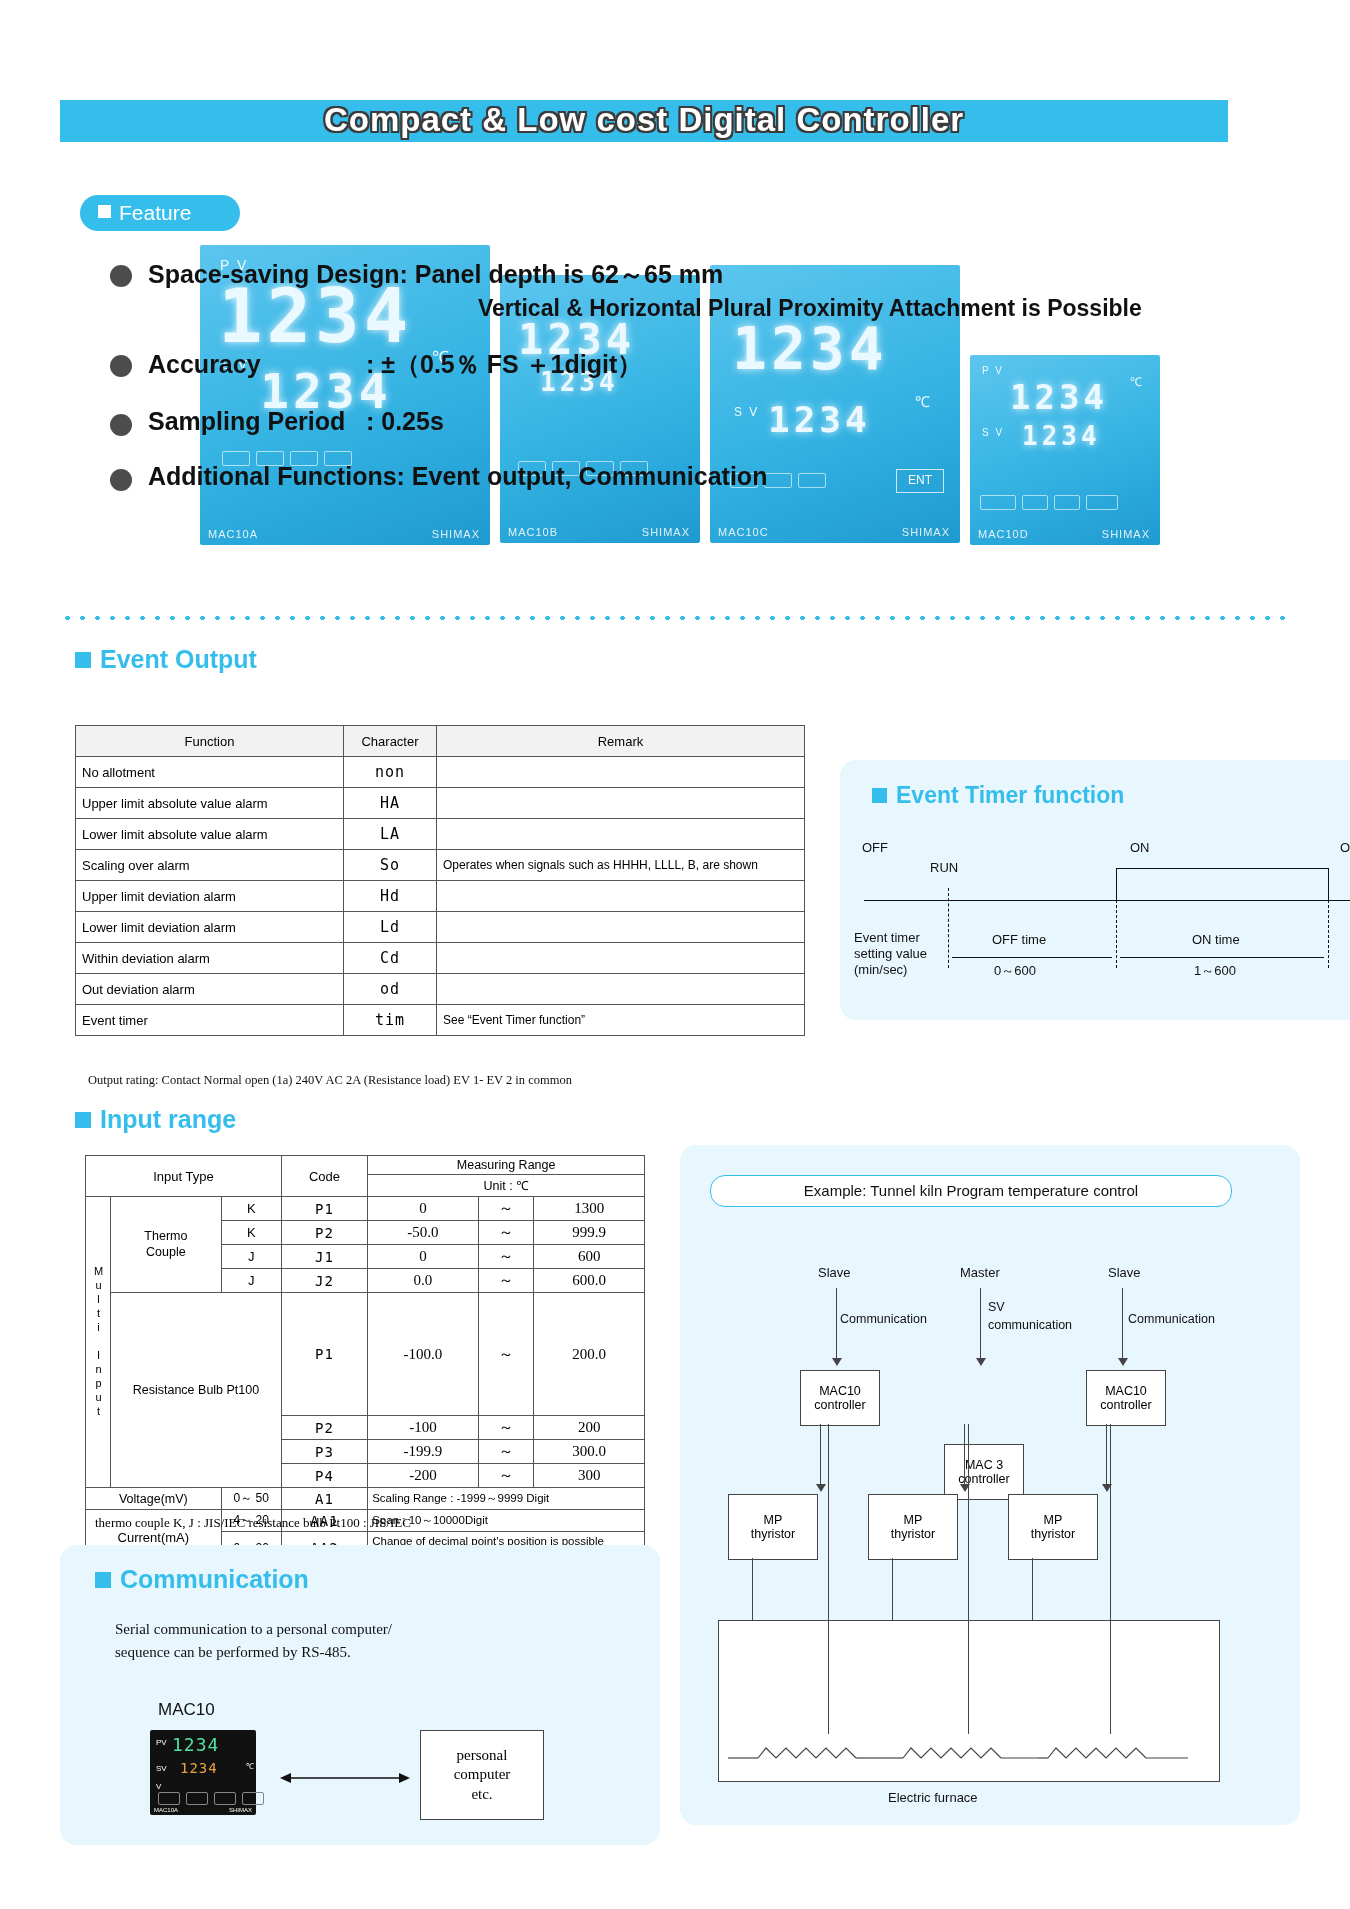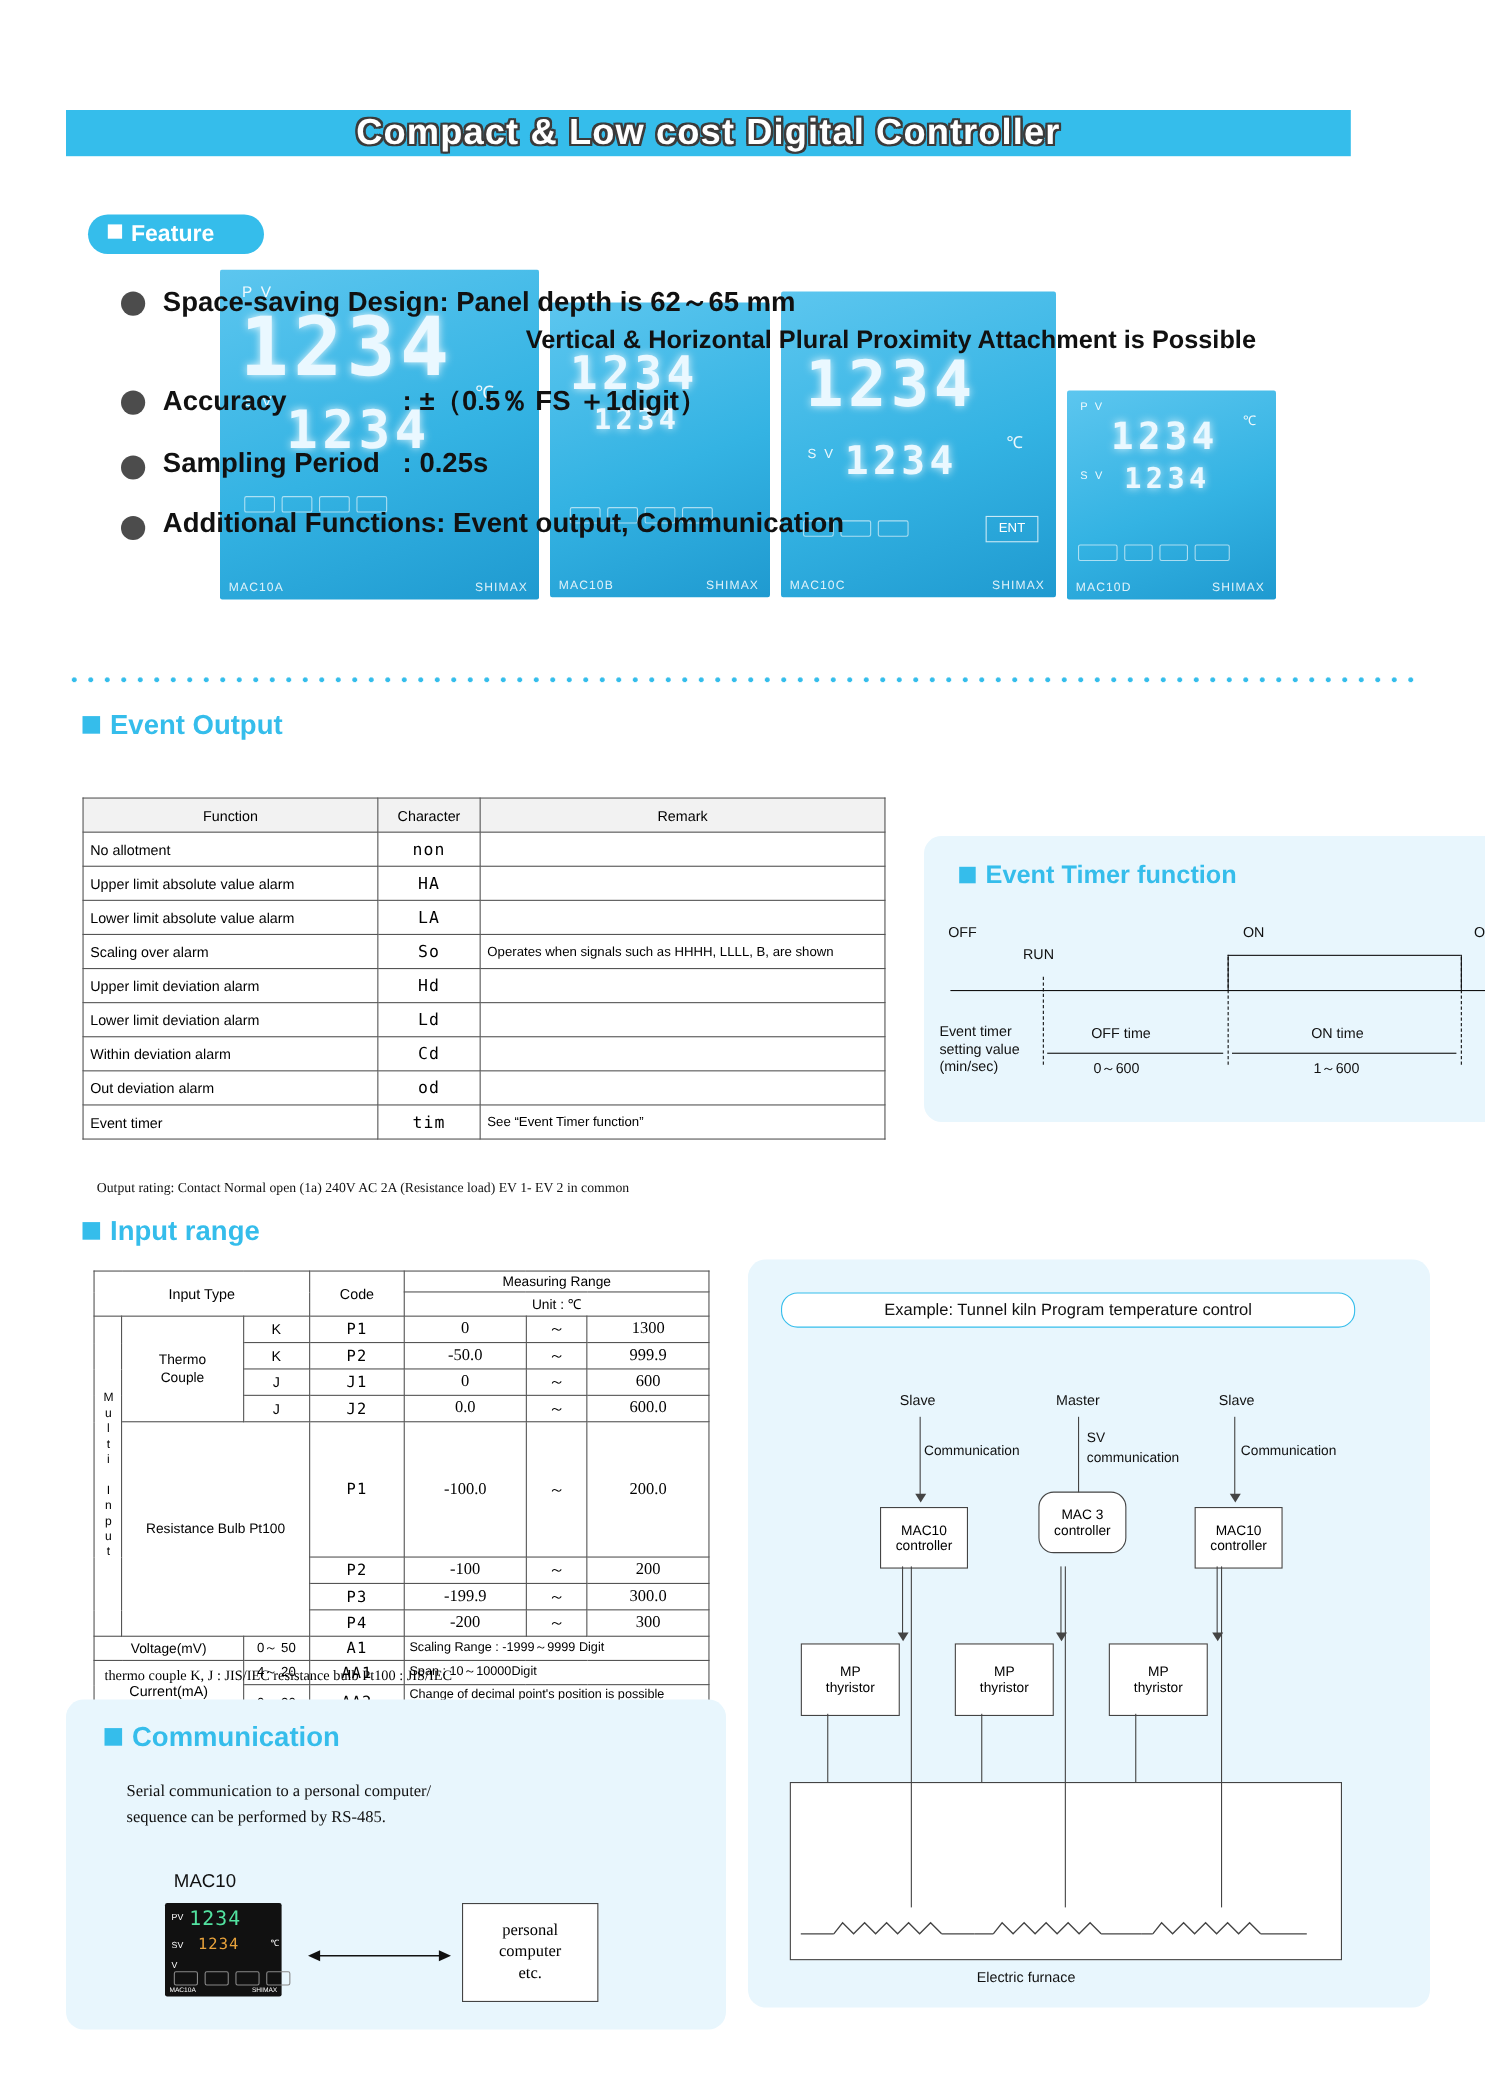--- a/index.html
+++ b/index.html
@@ -21,21 +21,21 @@
     color:#ffffff;line-height:50px;
     text-shadow:
       -2px 0 #3b3b3b, 2px 0 #3b3b3b, 0 -2px #3b3b3b, 0 2px #3b3b3b,
       -2px -2px #3b3b3b, 2px -2px #3b3b3b, -2px 2px #3b3b3b, 2px 2px #3b3b3b;
   }
 
   
   .feature-pill{
     position:absolute;left:80px;top:195px;width:160px;height:36px;
     background:#35bdeb;border-radius:18px;color:#fff;
-    font-size:21px;font-weight:bold;line-height:36px;padding-left:18px;box-sizing:border-box;
+    font-size:21px;font-weight:normal;line-height:36px;padding-left:18px;box-sizing:border-box;
   }
   .feature-pill .sq{display:inline-block;width:13px;height:13px;background:#fff;margin-right:8px;vertical-align:2px;}
 
   
   .hero{
     position:absolute;left:200px;top:245px;width:1030px;height:330px;
     overflow:hidden;
   }
   .panelimg{position:absolute;background:linear-gradient(160deg,#5cc6ef 0%,#34b3e3 55%,#1f9ad0 100%);border-radius:2px;}
   .panelimg .lbl{position:absolute;bottom:5px;left:8px;color:rgba(255,255,255,.85);font-size:11px;letter-spacing:1px;}
@@ -438,21 +438,21 @@
   <div class="dgline" style="left:836px;top:1288px;width:1px;height:72px;"></div>
   <div class="arrowdn" style="left:832px;top:1358px;"></div>
   <div class="dgline" style="left:980px;top:1288px;width:1px;height:72px;"></div>
   <div class="arrowdn" style="left:976px;top:1358px;"></div>
   <div class="dgline" style="left:1122px;top:1288px;width:1px;height:72px;"></div>
   <div class="arrowdn" style="left:1118px;top:1358px;"></div>
 
   <div class="dgbox" style="left:800px;top:1370px;width:78px;height:54px;">
     <div><span>MAC10</span><br><span>controller</span></div>
   </div>
-  <div class="dgbox" style="left:944px;top:1356px;width:78px;height:54px;border-radius:14px;">
+  <div class="dgbox" style="left:944px;top:1444px;width:78px;height:54px;">
     <div><span>MAC 3</span><br><span>controller</span></div>
   </div>
   <div class="dgbox" style="left:1086px;top:1370px;width:78px;height:54px;">
     <div><span>MAC10</span><br><span>controller</span></div>
   </div>
 
   <div class="dgline" style="left:820px;top:1424px;width:1px;height:62px;"></div>
   <div class="arrowdn" style="left:816px;top:1484px;"></div>
   <div class="dgline" style="left:964px;top:1424px;width:1px;height:62px;"></div>
   <div class="arrowdn" style="left:960px;top:1484px;"></div>

